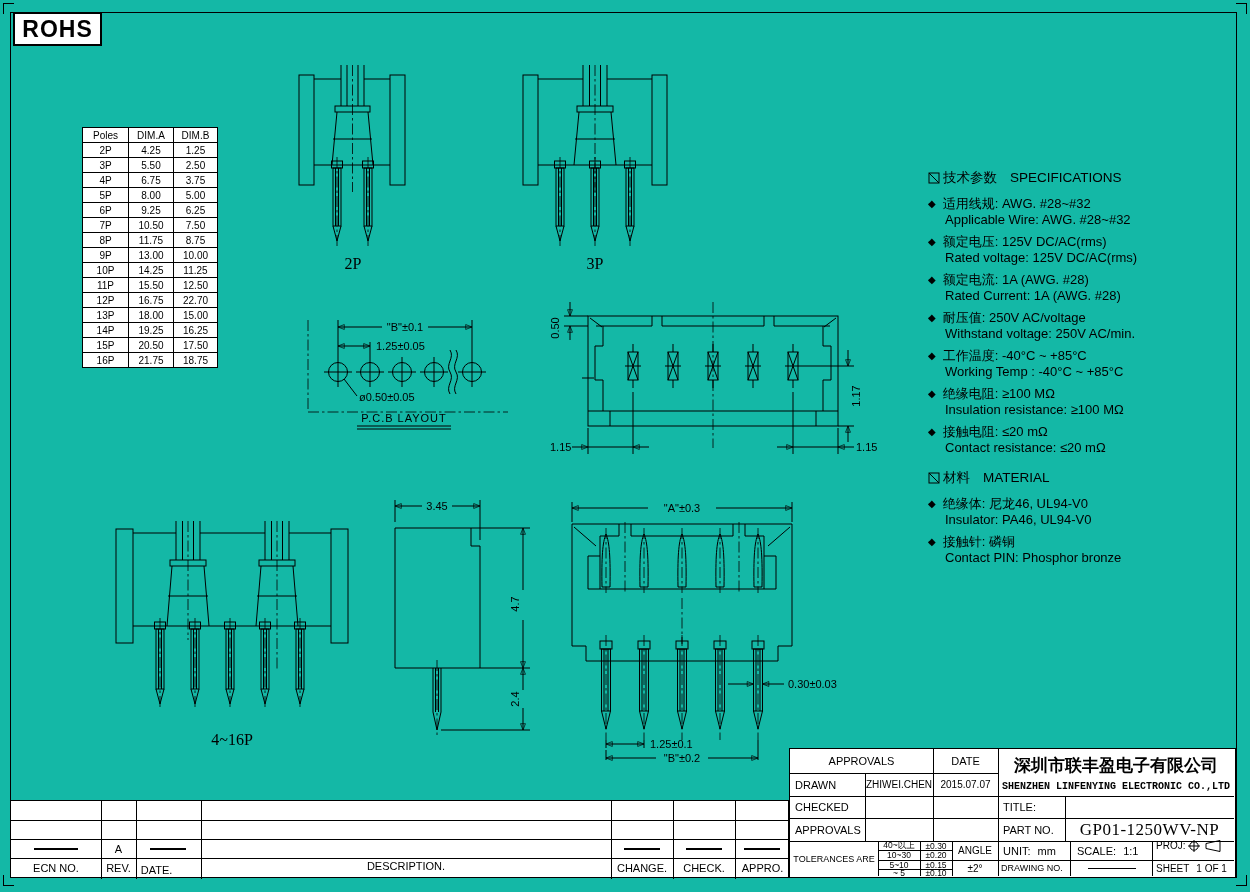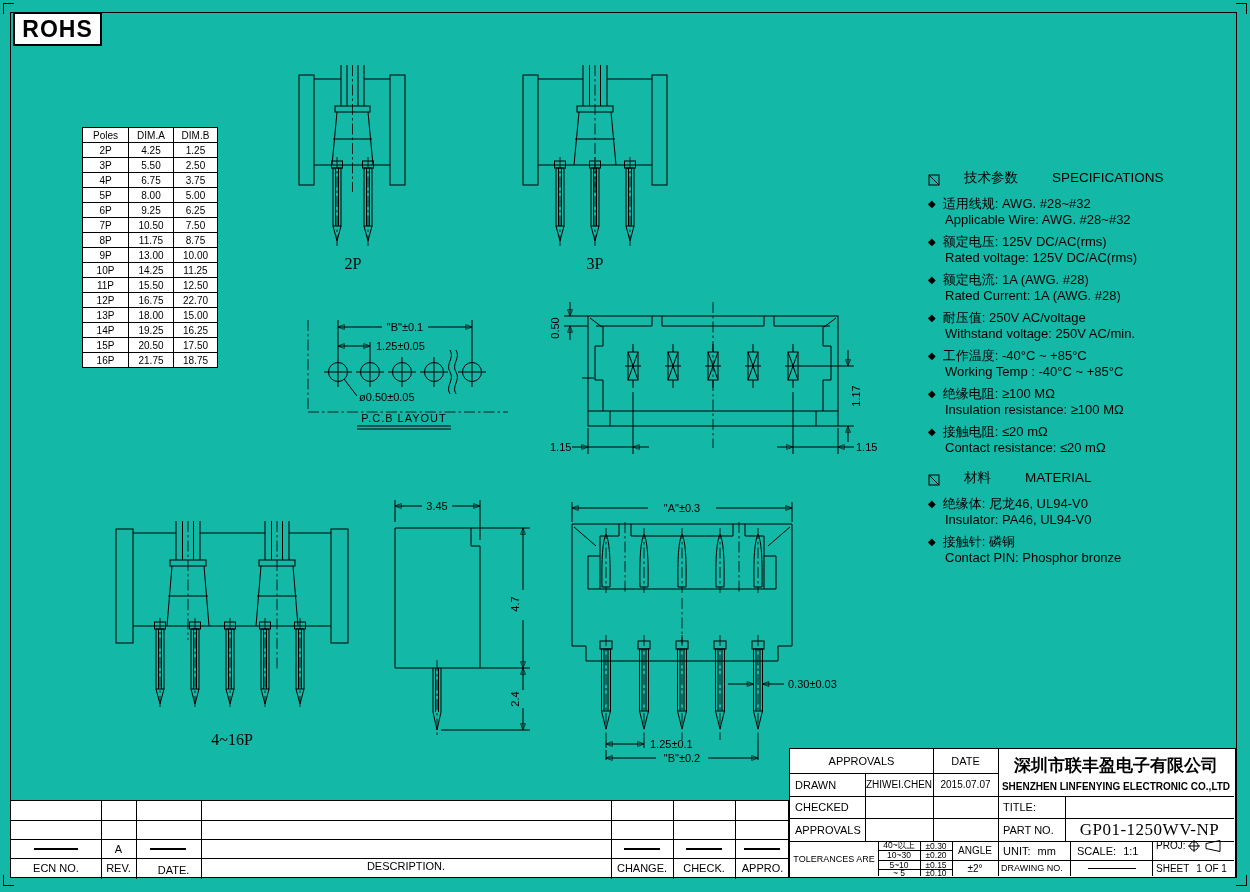--- a/index.html
+++ b/index.html
@@ -22,38 +22,38 @@
         text-align:center;height:15px;padding:0 2px}
   table.poles .c1{width:46px}.c2{width:45px}.c3{width:44px}
 
   svg{position:absolute;overflow:visible}
   svg path,svg rect,svg circle,svg line{stroke:#000;fill:none;stroke-width:1}
   svg .cl{stroke-dasharray:11 3 2.5 3;stroke-width:.8}
   svg text{fill:#000;stroke:none;font-family:"Liberation Sans",sans-serif;font-size:11px}
   svg text.viewlab{font-family:"Liberation Serif",serif;font-size:16px}
 
   .specs{position:absolute;left:928px;top:170px;width:292px;font-size:13px;line-height:16px}
-  .sec-head{display:flex;align-items:flex-end;gap:24px;margin-bottom:10px;font-size:13.5px}
+  .sec-head{display:flex;align-items:center;gap:3px;margin-bottom:10px;font-size:13.5px}
   .sec-head .gap{margin-left:10px}
   .spec-item{margin-bottom:6px}
   .zh-line{display:flex;gap:7px;align-items:center}
   .diamond{font-size:10px;line-height:16px}
   .en-line{padding-left:17px}
   .mat-head{margin-top:14px}
 
   .tb{position:absolute;left:789px;top:748px;width:447px;height:130px;border:1.5px solid #000;background:#fff}
   .rv{position:absolute;left:10px;top:800px;width:779px;height:78px;border:1.5px solid #000;background:#fff}
   .ln{position:absolute;background:#000}
   .cell{position:absolute;display:flex;align-items:center;font-size:11px;white-space:nowrap}
   .cell.ctr{justify-content:center}
   .cell.sm{font-size:9px}
   .cell.xs{font-size:8.5px}
   .dash{position:absolute;height:1.5px;background:#000}
   .company-zh{font-size:17px;font-weight:bold}
-  .company-en{font-size:10px;font-weight:bold;font-family:Liberation Sans, sans-serif}
+  .company-en{font-size:10px;font-weight:bold;font-family:Liberation Mono, monospace}
   .partno{font-size:17px;font-family:"Liberation Serif",serif;letter-spacing:.5px}
   .lblgap{margin-right:7px}
 </style>
 </head>
 <body>
 
 <div class="page">
   <div class="frame"></div>
   <div class="cmark tl"></div>
   <div class="cmark tr"></div>
@@ -525,21 +525,21 @@
     <div class="ln" style="left:662px;top:0;width:1px;height:78px"></div>
     <div class="ln" style="left:724px;top:0;width:1px;height:78px"></div>
     <div class="dash" style="left:23px;top:47px;width:44px"></div>
     <div class="cell ctr" style="left:90px;top:38px;width:35px;height:19px">A</div>
     <div class="dash" style="left:139px;top:47px;width:36px"></div>
     <div class="dash" style="left:613px;top:47px;width:36px"></div>
     <div class="dash" style="left:675px;top:47px;width:36px"></div>
     <div class="dash" style="left:733px;top:47px;width:36px"></div>
     <div class="cell ctr" style="left:0;top:57px;width:90px;height:20px">ECN NO.</div>
     <div class="cell ctr" style="left:90px;top:57px;width:35px;height:20px">REV.</div>
-    <div class="cell ctr" style="left:130px;top:57px;width:65px;height:24px">DATE.</div>
+    <div class="cell ctr" style="left:113px;top:57px;width:65px;height:24px">DATE.</div>
     <div class="cell ctr" style="left:190px;top:57px;width:410px;height:16px">DESCRIPTION.</div>
     <div class="cell ctr" style="left:600px;top:57px;width:62px;height:20px">CHANGE.</div>
     <div class="cell ctr" style="left:662px;top:57px;width:62px;height:20px">CHECK.</div>
     <div class="cell ctr" style="left:724px;top:57px;width:55px;height:20px">APPRO.</div>
   </div>
 
   <div class="tb">
     <div class="ln" style="left:0;top:24px;width:208px;height:1px"></div>
     <div class="ln" style="left:0;top:47px;width:444px;height:1px"></div>
     <div class="ln" style="left:0;top:69px;width:444px;height:1px"></div>

